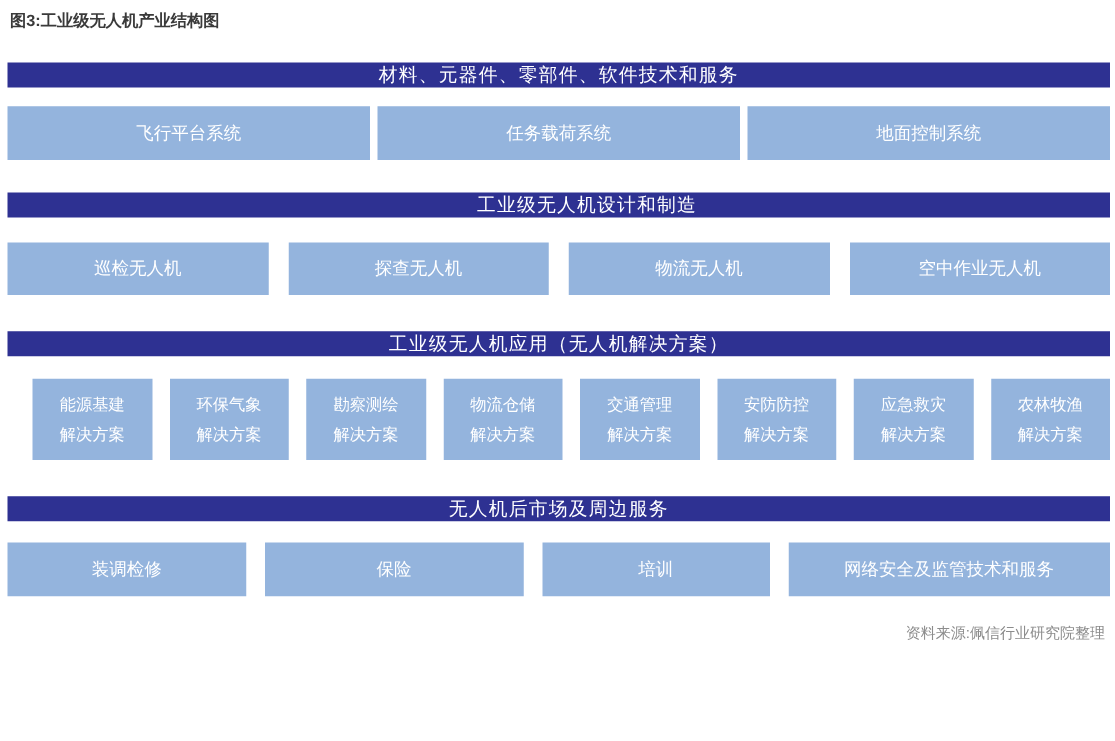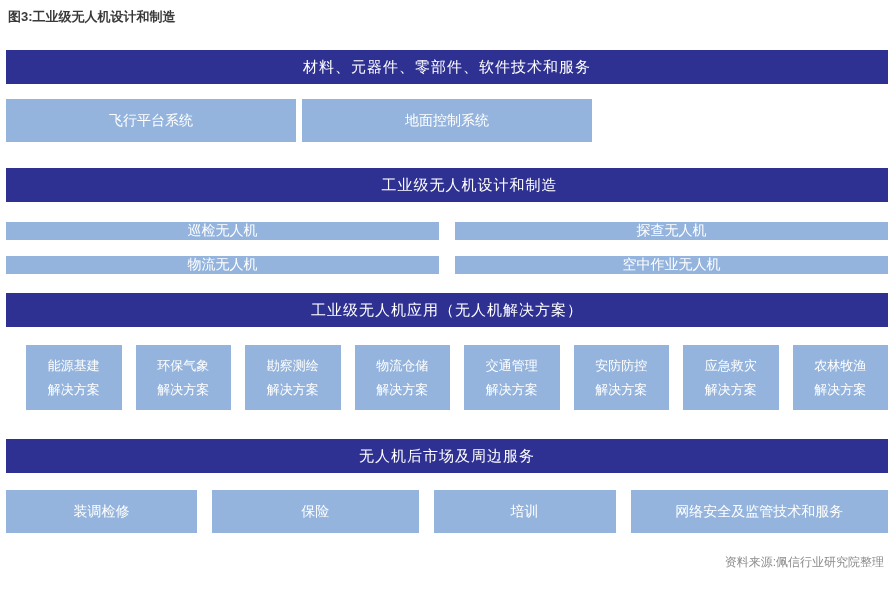--- a/index.html
+++ b/index.html
@@ -20,34 +20,34 @@
     height: 18px;
     font-size: 13px;
     font-weight: bold;
     color: var(--title-text, #3A3A3A);
     line-height: 18px;
   }
   .diagram {
     margin: 0 4px 0 6px; 
   }
   .banner {
-    height: 34px;
+    height: 20px;
     background: var(--banner-bg, #2E3192);
     color: var(--banner-text, #FFFFFF);
     display: flex;
     align-items: center;
     justify-content: center;
     font-size: 15px;
     letter-spacing: 1px;
   }
   .row {
     display: grid;
   }
   .row.cols-3 { grid-template-columns: repeat(3, 1fr); gap: 6px; }
-  .row.cols-4 { grid-template-columns: repeat(2, 1fr); gap: 16px; }
+  .row.cols-4 { grid-template-columns: repeat(4, 1fr); gap: 16px; }
   .row.cols-8 { grid-template-columns: repeat(8, 1fr); gap: 14px; padding-left: 20px; }
   .row.cols-4b { grid-template-columns: 192fr 208fr 183fr 259fr; gap: 15px; }
   .node {
     background: var(--node-bg, #94B4DD);
     color: var(--node-text, #FFFFFF);
     display: flex;
     align-items: center;
     justify-content: center;
     text-align: center;
     font-size: 14px;
@@ -72,27 +72,28 @@
     text-align: right;
     font-size: 12px;
     color: var(--source-text, #8C8C8C);
   }
 </style>
 </head>
 <body>
 
 <div class="canvas">
 
-  <div class="title">图3:工业级无人机设计和制造</div>
+  <div class="title">图3:工业级无人机产业结构图</div>
 
   <div class="diagram">
 
     <div class="banner banner-1">材料、元器件、零部件、软件技术和服务</div>
     <div class="row cols-3 row-1">
       <div class="node">飞行平台系统</div>
+      <div class="node">任务载荷系统</div>
       <div class="node">地面控制系统</div>
     </div>
 
     <div class="banner banner-2">工业级无人机设计和制造</div>
     <div class="row cols-4 row-2">
       <div class="node">巡检无人机</div>
       <div class="node">探查无人机</div>
       <div class="node">物流无人机</div>
       <div class="node">空中作业无人机</div>
     </div>

